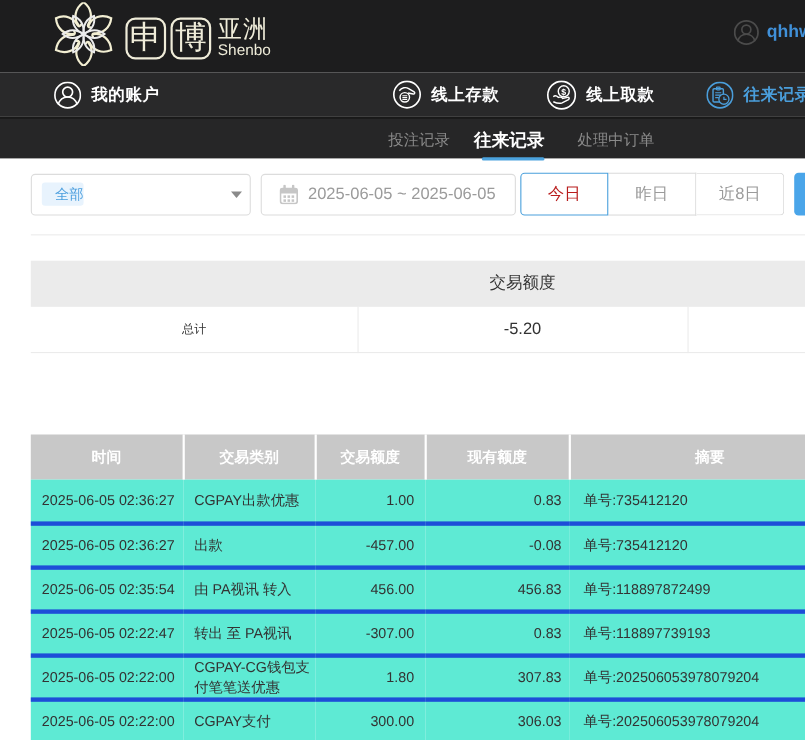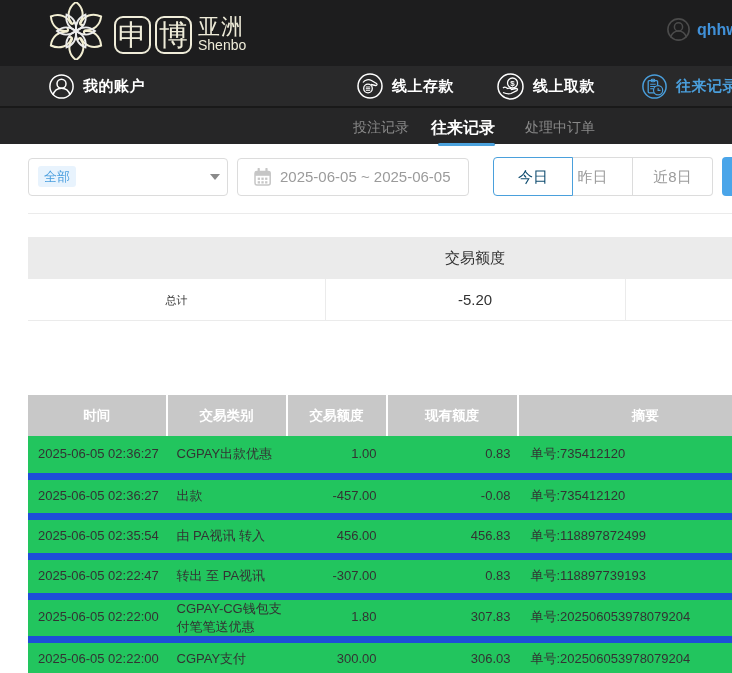--- a/index.html
+++ b/index.html
@@ -18,45 +18,45 @@
 #underline{left:438px;top:35px;width:57px;height:3px;background:#4ba2dd;border-radius:2px;}
 
 .box{top:16px;width:37px;height:38px;border:2px solid #efecd9;border-radius:9px;color:#efecd9;
 text-align:center;font-size:29px;line-height:35px;font-weight:500;}
 #yz{left:198px;top:12px;color:#efecd9;font-size:22px;letter-spacing:1px;font-weight:500;}
 #shenbo{left:198px;top:37px;color:#efecd9;font-size:14px;}
 #uname{left:697px;top:21px;color:#4090d8;font-size:16px;font-weight:600;}
 
 .inpbox{top:158px;height:38px;border:1px solid #dcdcdc;border-radius:4px;background:#fff;}
 #tag{left:38px;top:166px;width:38px;height:21px;background:#e8f3fd;border-radius:3px;
-color:#4a9ede;font-size:13px;text-align:center;line-height:21px;}
+color:#4a9ede;font-size:13px;text-align:right;line-height:21px;}
 #tri{left:210px;top:174px;width:0;height:0;border-left:5px solid transparent;
 border-right:5px solid transparent;border-top:6px solid #8a8a8a;}
 #datetxt{left:280px;top:158px;height:48px;line-height:38px;color:#9b9b9b;font-size:15px;}
 .btn{top:157px;width:80px;height:39px;background:#fff;border:1px solid #dcdcdc;color:#9b9b9b;
 font-size:15px;text-align:center;line-height:37px;}
-#btn1{left:473px;border:1px solid #4aa0dc;color:#0c4a6e;border-radius:4px 0 0 4px;z-index:2;margin-left:20px;}
+#btn1{left:473px;border:1px solid #4aa0dc;color:#b91c1c;border-radius:4px 0 0 4px;z-index:2;}
 #btn2{left:553px;border-left:none;}
 #btn3{left:633px;border-left:none;border-radius:0 4px 4px 0;}
 #bluebtn{left:722px;top:157px;width:58px;height:39px;background:#4aa5e9;border-radius:4px;}
 #hr1{left:28px;top:213px;width:704px;height:1px;background:#ebebeb;}
 
 #sumhead{left:28px;top:237px;width:744px;height:42px;background:#ebebeb;}
 #sumbody{left:28px;top:279px;width:744px;height:42px;background:#fff;border-bottom:1px solid #ebebeb;}
 .sumcell{top:0;height:42px;line-height:42px;text-align:center;color:#333;}
 #sv1{left:297px;top:0;width:1px;height:42px;background:#ebebeb;}
 #sv2{left:597px;top:0;width:1px;height:42px;background:#ebebeb;}
 
 #tbl{left:28px;top:395px;width:744px;}
 table{border-collapse:collapse;width:744px;table-layout:fixed;}
 th{background:#c8c8c8;color:#fff;font-size:13.5px;font-weight:700;padding:0;
 border-left:2px solid #fff;height:41px;}
 th:first-child{border-left:none;}
-td{white-space:nowrap;font-size:13px;color:#333;height:40px;padding:0 10px;border-bottom:7px solid #1d4ed8;
-background:#22c55e;line-height:1.3;}
+td{white-space:nowrap;font-size:13px;color:#333;height:40px;padding:0 10px;border-bottom:4px solid #1d4ed8;
+background:#5eead4;line-height:1.3;}
 .ra{text-align:right;}
 td.c4{padding-right:7px;}
 td.c5{padding-left:13px;}
 </style></head>
 <body>
 <div id="page">
 <div class="abs" id="hdr">
   <svg class="abs" style="left:49px;top:2px" width="54" height="58" viewBox="0 0 54 58">
     <g transform="translate(27,29)">
       <g id="outg" stroke="#f2eed2" stroke-width="2" fill="none" stroke-linecap="round">

